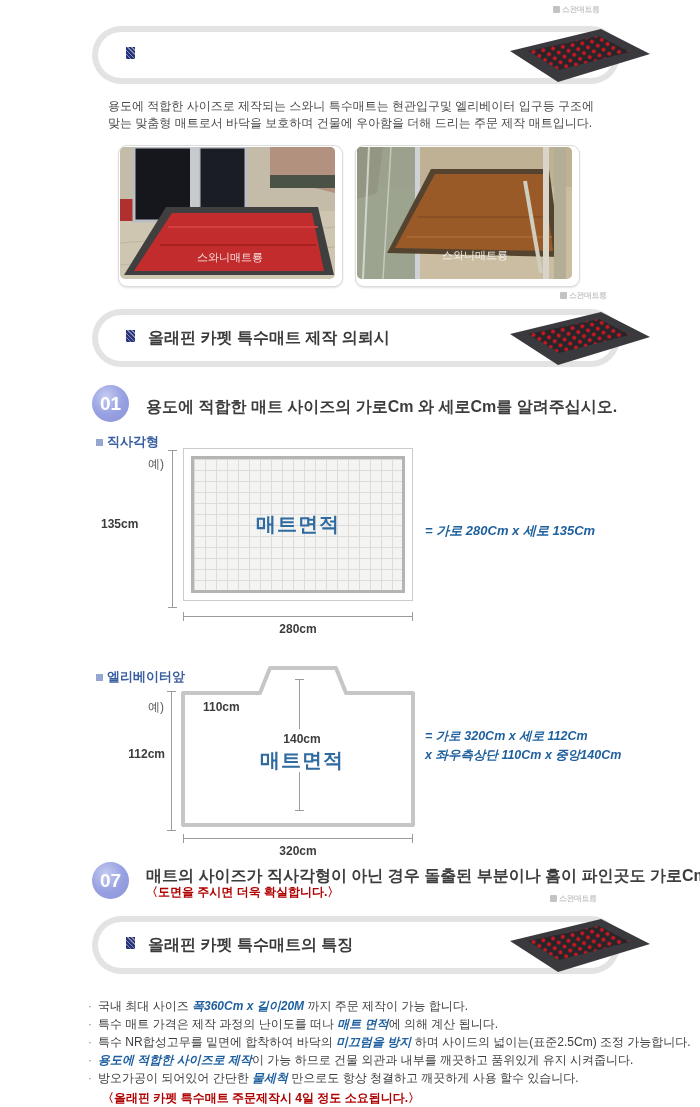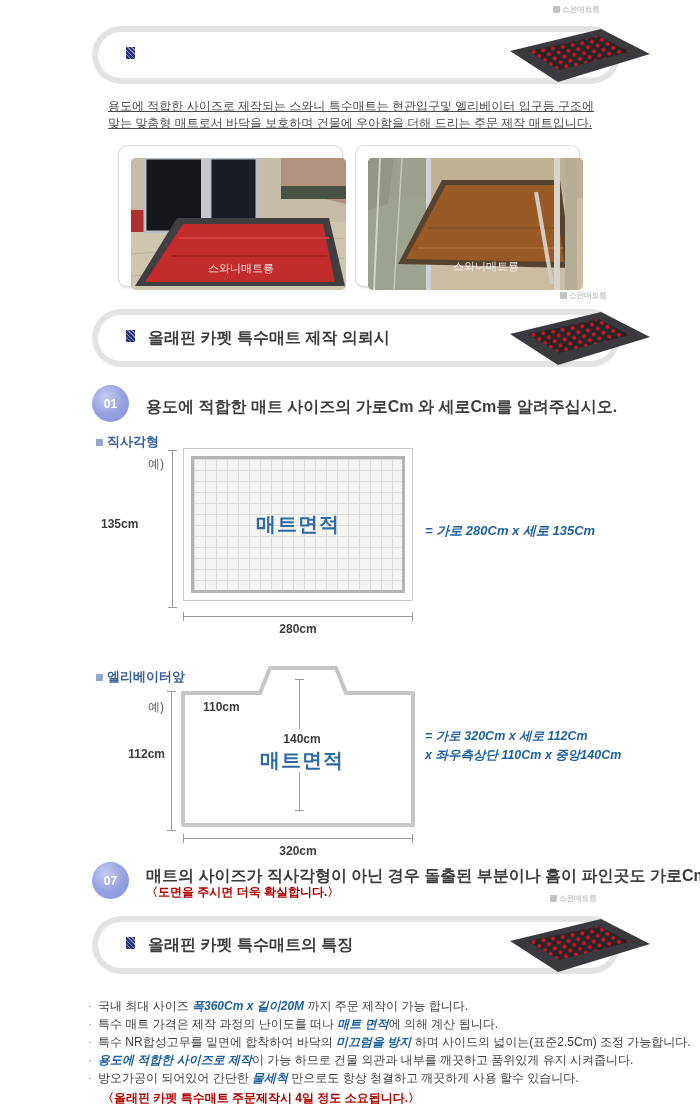--- a/index.html
+++ b/index.html
@@ -14,30 +14,30 @@
   
   .banner{position:absolute;left:92px;width:528px;height:58px;background:#e3e3e3;border-radius:29px;}
   .banner-inner{position:absolute;left:6px;top:6px;right:6px;bottom:6px;background:#ffffff;border-radius:23px;}
   .banner-bullet{position:absolute;left:28px;top:15px;width:9px;height:12px;background:#263279;
      background-image:repeating-linear-gradient(45deg,rgba(255,255,255,.45) 0 1px,transparent 1px 3px);}
   .banner-title{position:absolute;left:50px;top:13px;font-size:16px;font-weight:600;color:#3b3b3b;white-space:nowrap;}
   .banner-mat{position:absolute;left:412px;top:1px;width:152px;height:56px;}
 
   
   .photo{position:absolute;width:225px;height:142px;background:#fff;border:1px solid #dcdcdc;border-radius:9px;
-         box-shadow:0 1px 2px rgba(0,0,0,.12);padding:12px;box-sizing:border-box;}
+         box-shadow:0 1px 2px rgba(0,0,0,.12);padding:1px;box-sizing:border-box;}
   .photo svg{display:block;border-radius:5px;}
 
   
-  .intro{position:absolute;left:108px;top:98px;width:500px;font-size:12px;line-height:17px;color:#4a4a4a;text-decoration:underline;}
+  .intro{position:absolute;left:108px;top:98px;width:500px;font-size:12px;line-height:17px;color:#4a4a4a;}
 
   
   .step-circle{position:absolute;width:37px;height:37px;border-radius:50%;
      background:radial-gradient(circle at 38% 32%, #c5cbf1 0%, #99a3e2 48%, #8690d8 100%);
-     color:#fff;font-size:12px;font-weight:bold;display:flex;align-items:center;justify-content:center;}
+     color:#fff;font-size:19px;font-weight:bold;display:flex;align-items:center;justify-content:center;}
   .step-text{position:absolute;font-size:16px;font-weight:bold;color:#3d3d3d;white-space:nowrap;}
   .step-note{position:absolute;font-size:12px;font-weight:bold;color:#b00000;white-space:nowrap;}
 
   
   .sublabel{position:absolute;display:flex;align-items:center;gap:4px;font-size:13px;font-weight:bold;color:#3a5fa0;white-space:nowrap;}
   .sublabel .sq{display:inline-block;width:7px;height:7px;background:#95a6cf;}
   .example{position:absolute;font-size:12px;color:#5a5a5a;}
 
   
   .vline{position:absolute;width:1px;background:#9b9b9b;}

